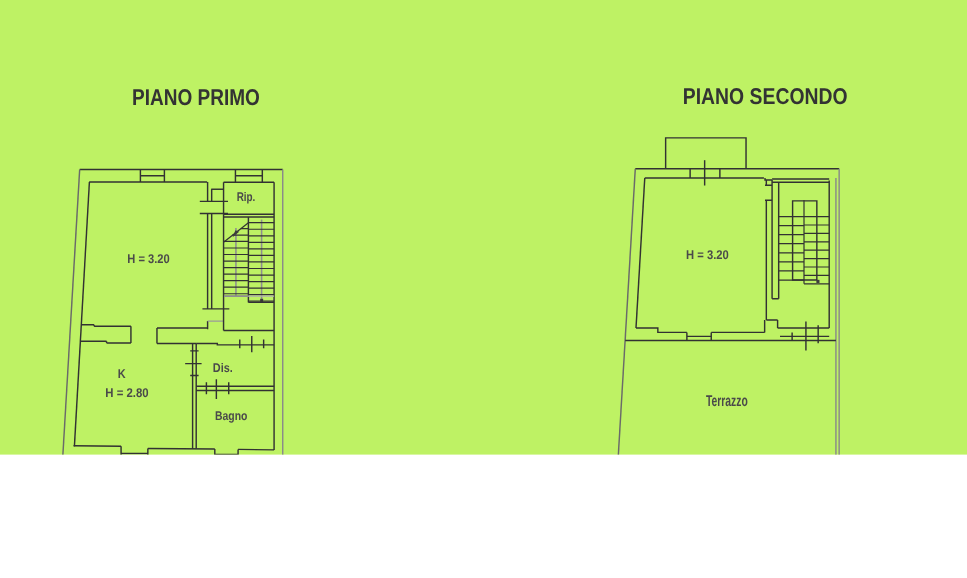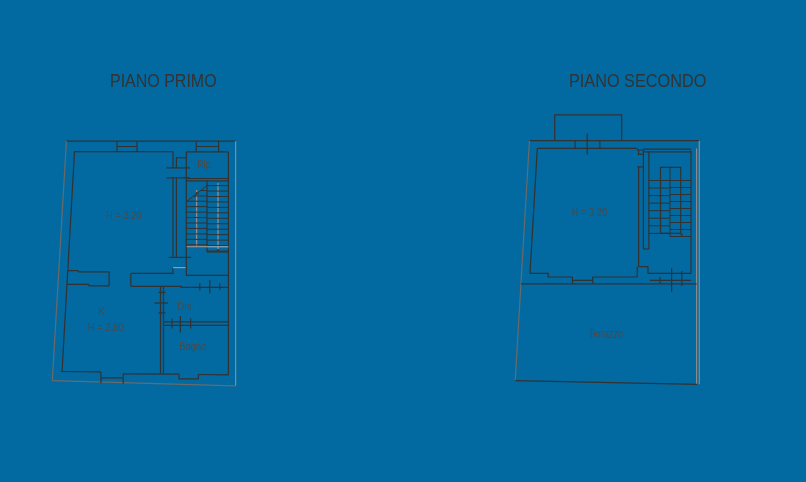--- a/index.html
+++ b/index.html
@@ -1,16 +1,16 @@
 <!DOCTYPE html>
 <html><head>
 <meta charset="utf-8">
 <style>
   html,body{margin:0;padding:0;background:#ffffff;}
-  .wrap{position:relative;width:806px;height:482px;background:#0369a1;overflow:hidden;}
+  .wrap{position:relative;width:806px;height:379px;background:#bef264;overflow:hidden;font-weight:bold;}
   svg{position:absolute;left:0;top:0;}
   text{font-family:"Liberation Sans",sans-serif;fill:#4a4a4a;} .ttl{fill:#333333;}
 </style>
 </head>
 <body>
 <div class="wrap">
 <svg width="806" height="482" viewBox="0 0 806 482">
 <g fill="none" stroke="#323232" stroke-width="1.2">
 
 <path d="M66.4,141.2 L235.6,141.2"></path>

